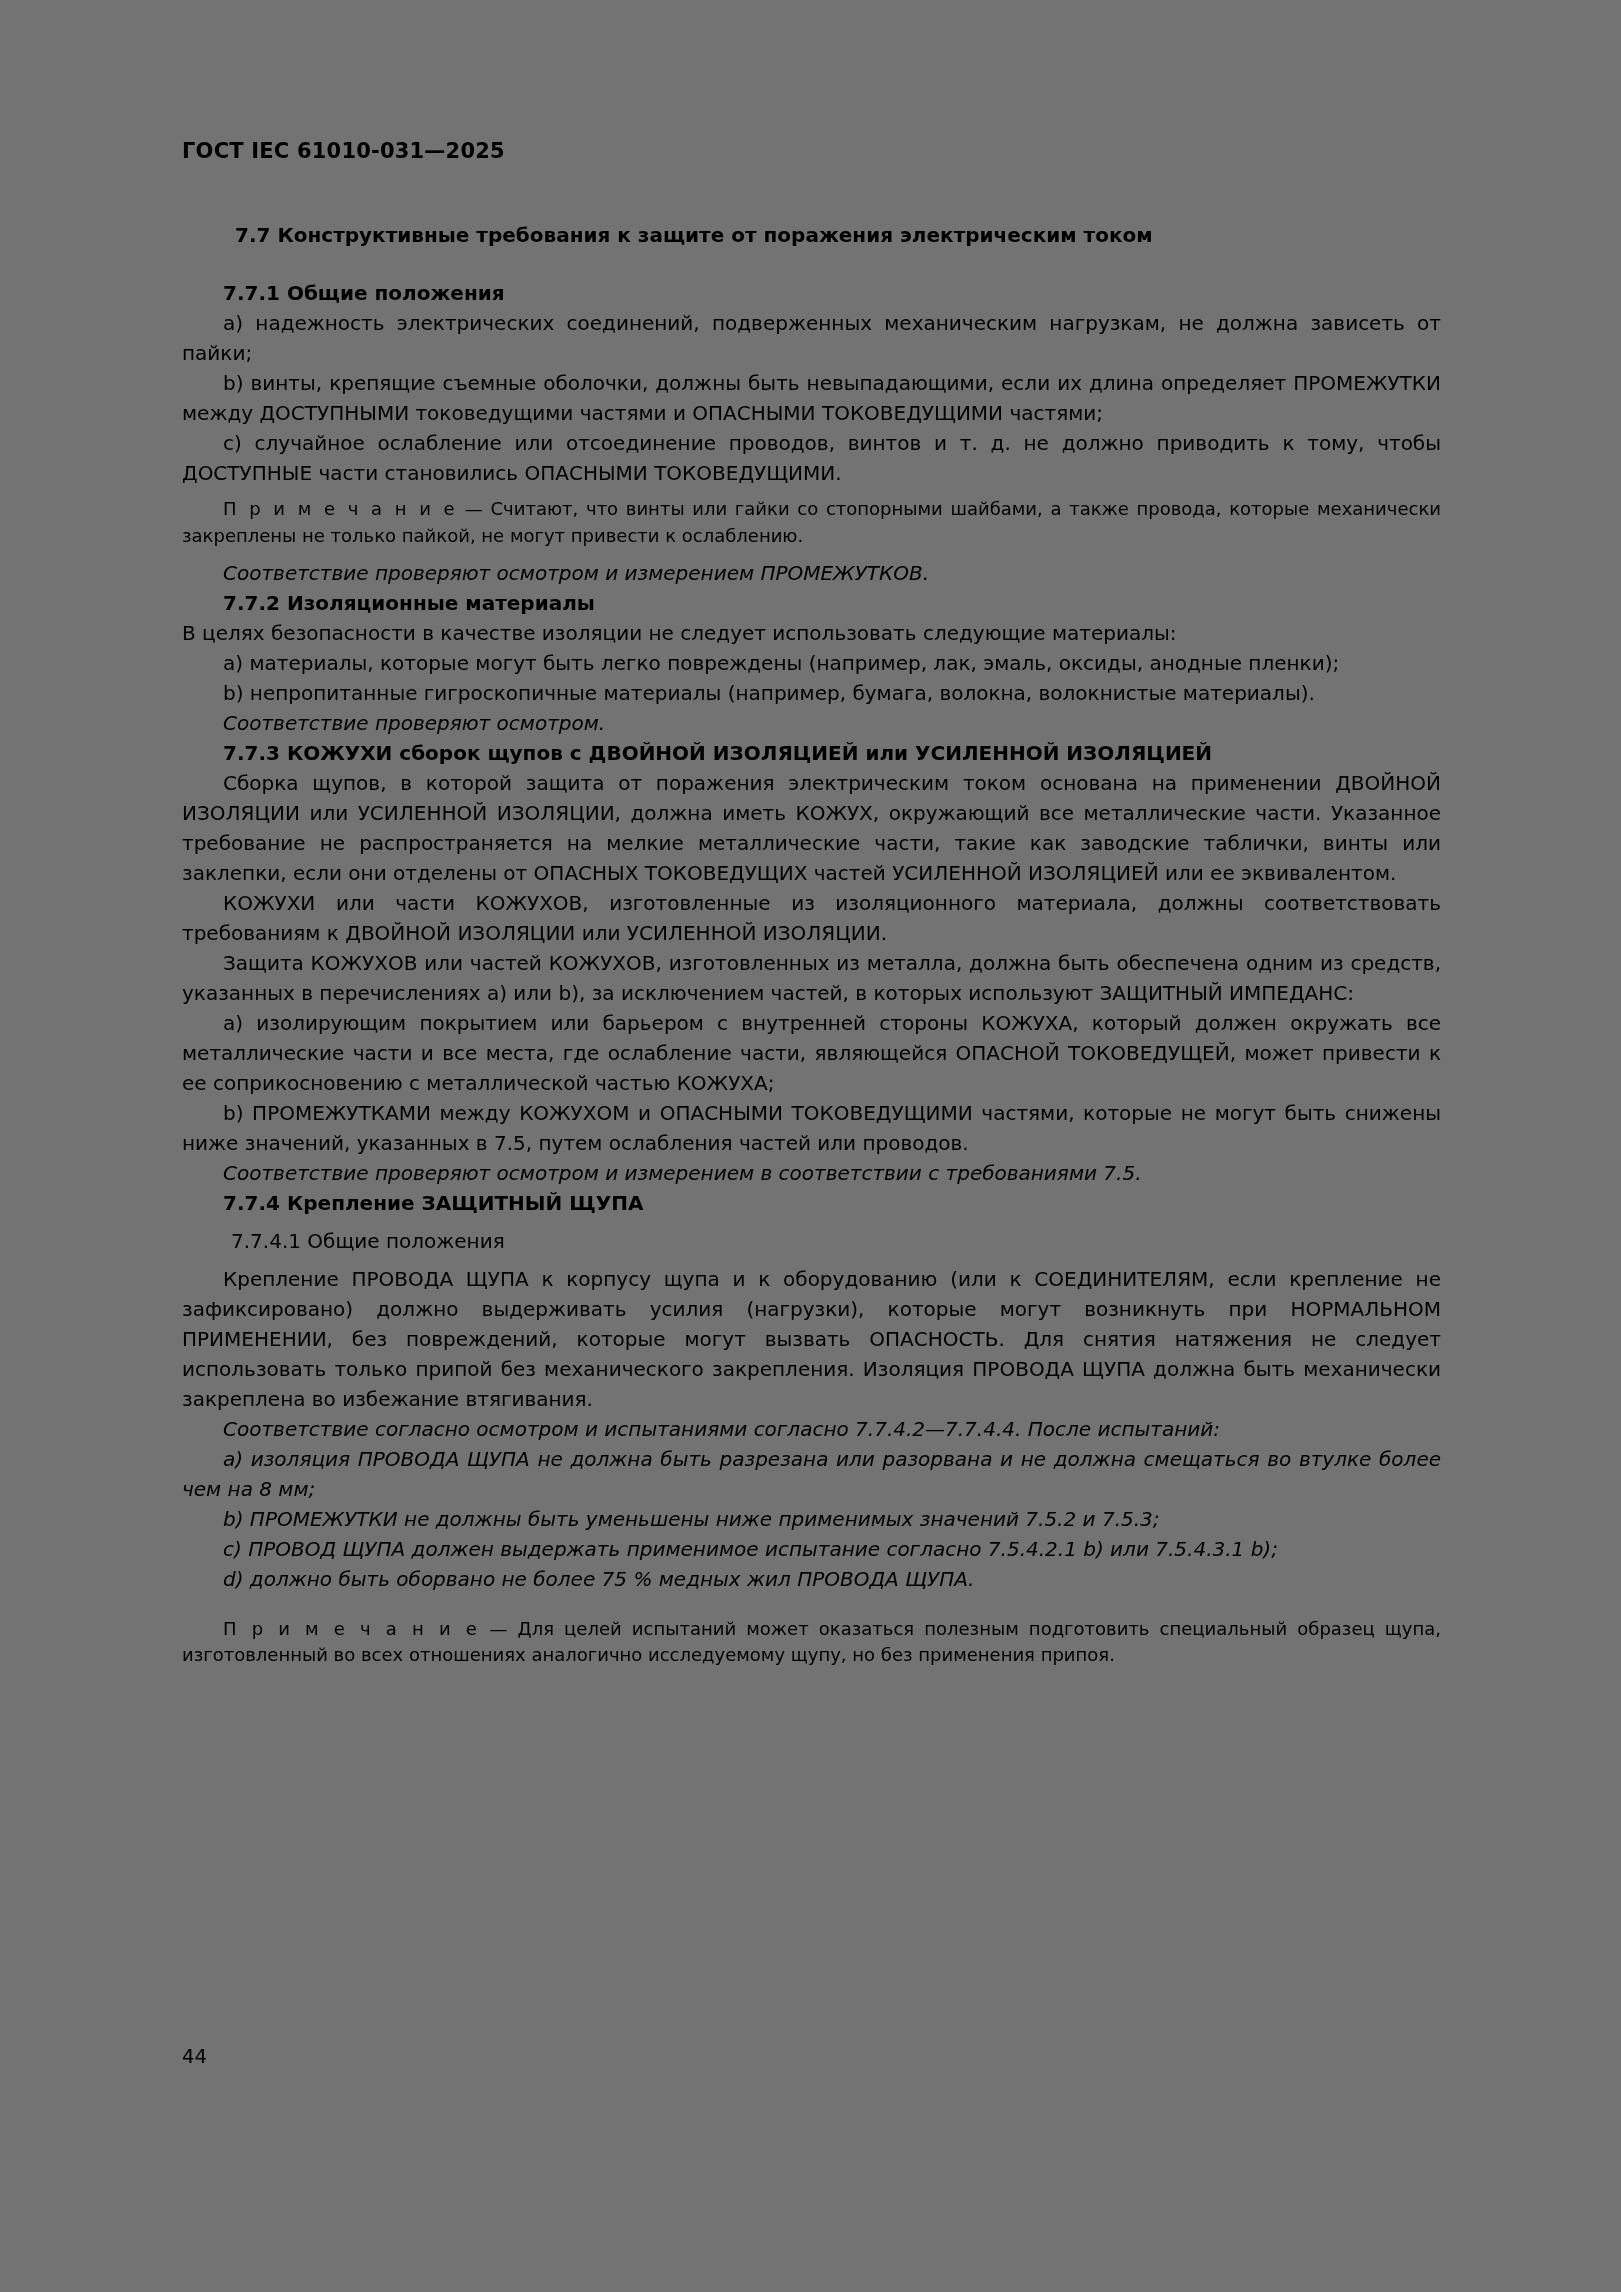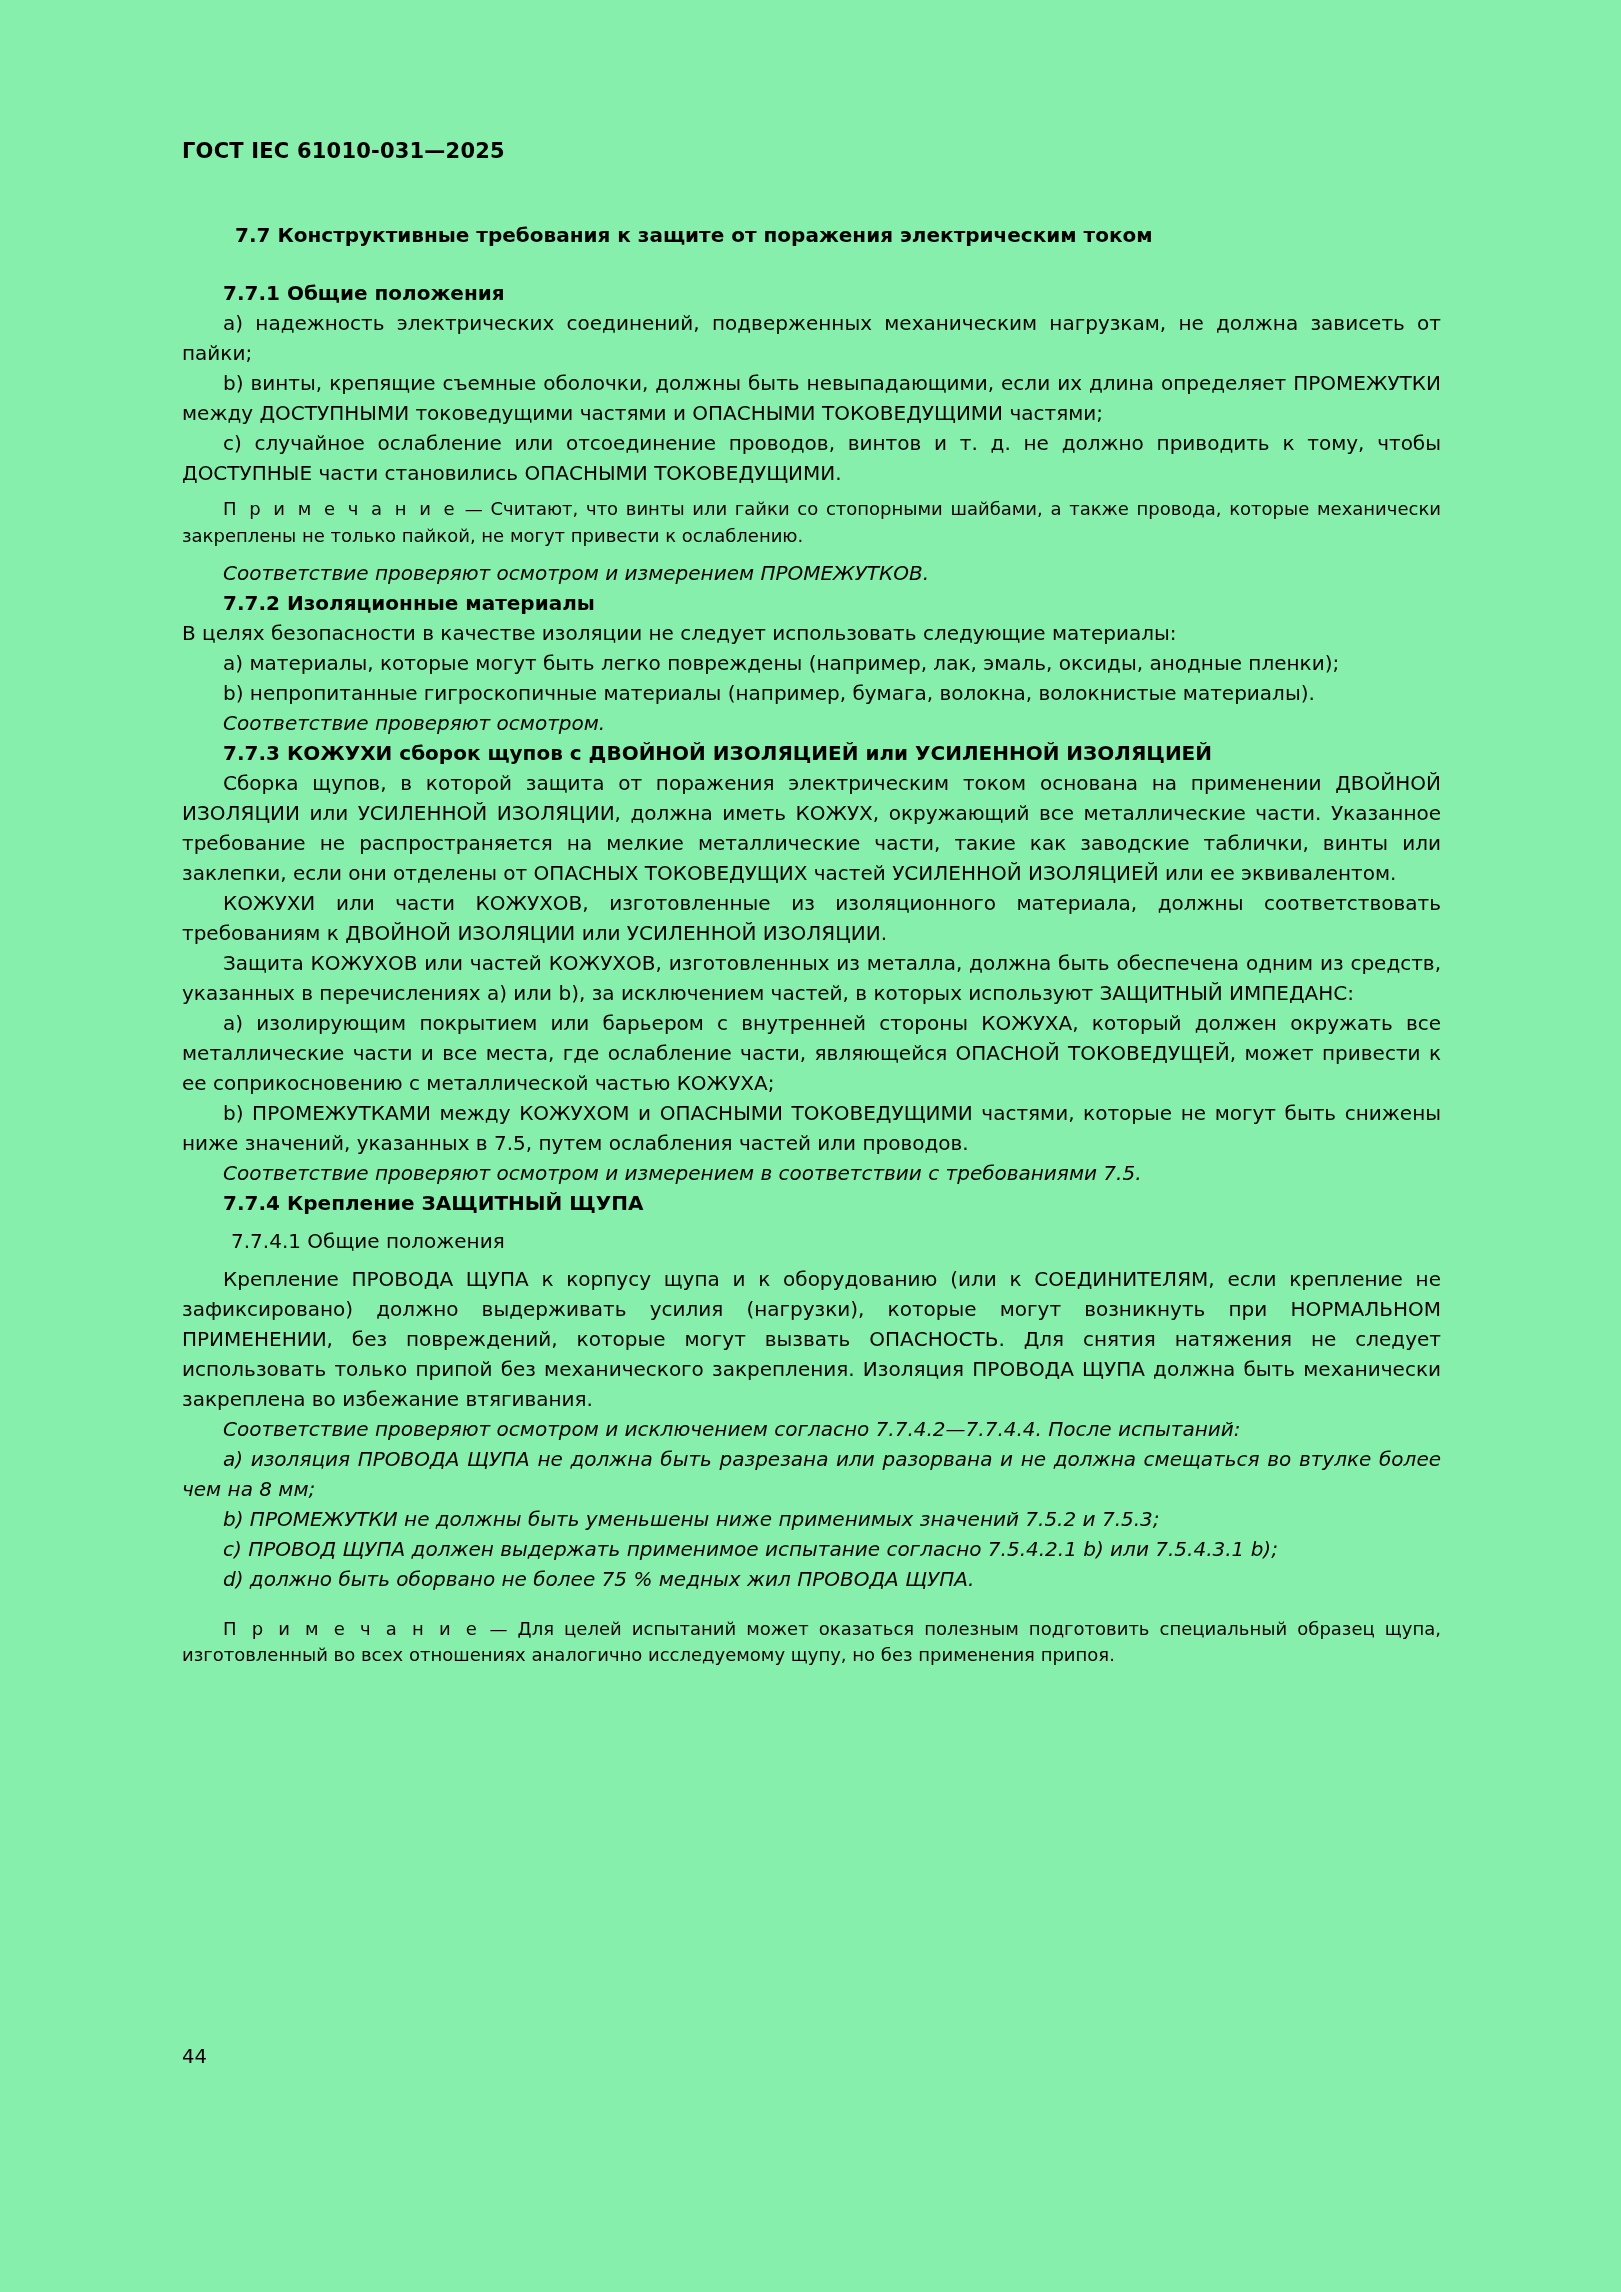--- a/index.html
+++ b/index.html
@@ -9,21 +9,21 @@
   }
   body {
     font-family: "DejaVu Sans", sans-serif;
     color: #000000;
   }
   .page {
     position: relative;
     width: 1621px;
     height: 2293px;
     margin: 0 auto;
-    background: #86efac;
+    background: #737373;
     box-sizing: border-box;
     padding: 16px;
     overflow: hidden;
   }
   .header {
     position: absolute;
     left: 182px;
     top: 139px;
     font-size: 21px;
     font-weight: bold;
@@ -124,21 +124,21 @@
     <p class="para indent">Сборка щупов, в которой защита от поражения электрическим током основана на применении ДВОЙНОЙ ИЗОЛЯЦИИ или УСИЛЕННОЙ ИЗОЛЯЦИИ, должна иметь КОЖУХ, окружающий все металлические части. Указанное требование не распространяется на мелкие металлические части, такие как заводские таблички, винты или заклепки, если они отделены от ОПАСНЫХ ТОКОВЕДУЩИХ частей УСИЛЕННОЙ ИЗОЛЯЦИЕЙ или ее эквивалентом.</p>
     <p class="para indent">КОЖУХИ или части КОЖУХОВ, изготовленные из изоляционного материала, должны соответствовать требованиям к ДВОЙНОЙ ИЗОЛЯЦИИ или УСИЛЕННОЙ ИЗОЛЯЦИИ.</p>
     <p class="para indent">Защита КОЖУХОВ или частей КОЖУХОВ, изготовленных из металла, должна быть обеспечена одним из средств, указанных в перечислениях a) или b), за исключением частей, в которых используют ЗАЩИТНЫЙ ИМПЕДАНС:</p>
     <p class="para indent">a)  изолирующим покрытием или барьером с внутренней стороны КОЖУХА, который должен окружать все металлические части и все места, где ослабление части, являющейся ОПАСНОЙ ТОКОВЕДУЩЕЙ, может привести к ее соприкосновению с металлической частью КОЖУХА;</p>
     <p class="para indent">b)  ПРОМЕЖУТКАМИ между КОЖУХОМ и ОПАСНЫМИ ТОКОВЕДУЩИМИ частями, которые не могут быть снижены ниже значений, указанных в 7.5, путем ослабления частей или проводов.</p>
     <p class="italic">Соответствие проверяют осмотром и измерением в соответствии с требованиями 7.5.</p>
 
     <p class="heading-sub">7.7.4 Крепление ЗАЩИТНЫЙ ЩУПА</p>
     <p class="plain-sub">7.7.4.1 Общие положения</p>
     <p class="para indent">Крепление ПРОВОДА ЩУПА к корпусу щупа и к оборудованию (или к СОЕДИНИТЕЛЯМ, если крепление не зафиксировано) должно выдерживать усилия (нагрузки), которые могут возникнуть при НОРМАЛЬНОМ ПРИМЕНЕНИИ, без повреждений, которые могут вызвать ОПАСНОСТЬ. Для снятия натяжения не следует использовать только припой без механического закрепления. Изоляция ПРОВОДА ЩУПА должна быть механически закреплена во избежание втягивания.</p>
-    <p class="italic">Соответствие проверяют осмотром и исключением согласно 7.7.4.2—7.7.4.4. После испытаний:</p>
+    <p class="italic">Соответствие согласно осмотром и испытаниями согласно 7.7.4.2—7.7.4.4. После испытаний:</p>
     <p class="italic">a)  изоляция ПРОВОДА ЩУПА не должна быть разрезана или разорвана и не должна смещаться во втулке более чем на 8 мм;</p>
     <p class="italic">b)  ПРОМЕЖУТКИ не должны быть уменьшены ниже применимых значений 7.5.2 и 7.5.3;</p>
     <p class="italic">c)  ПРОВОД ЩУПА должен выдержать применимое испытание согласно 7.5.4.2.1 b) или 7.5.4.3.1 b);</p>
     <p class="italic">d)  должно быть оборвано не более 75 % медных жил ПРОВОДА ЩУПА.</p>
     <div class="gap-lg"></div>
     <p class="note"><span class="spaced">П р и м е ч а н и е</span><span>  — Для целей испытаний может оказаться полезным подготовить специальный образец щупа, изготовленный во всех отношениях аналогично исследуемому щупу, но без применения припоя.</span></p>
 
   </div>
 
   <div class="pagenum">44</div>

